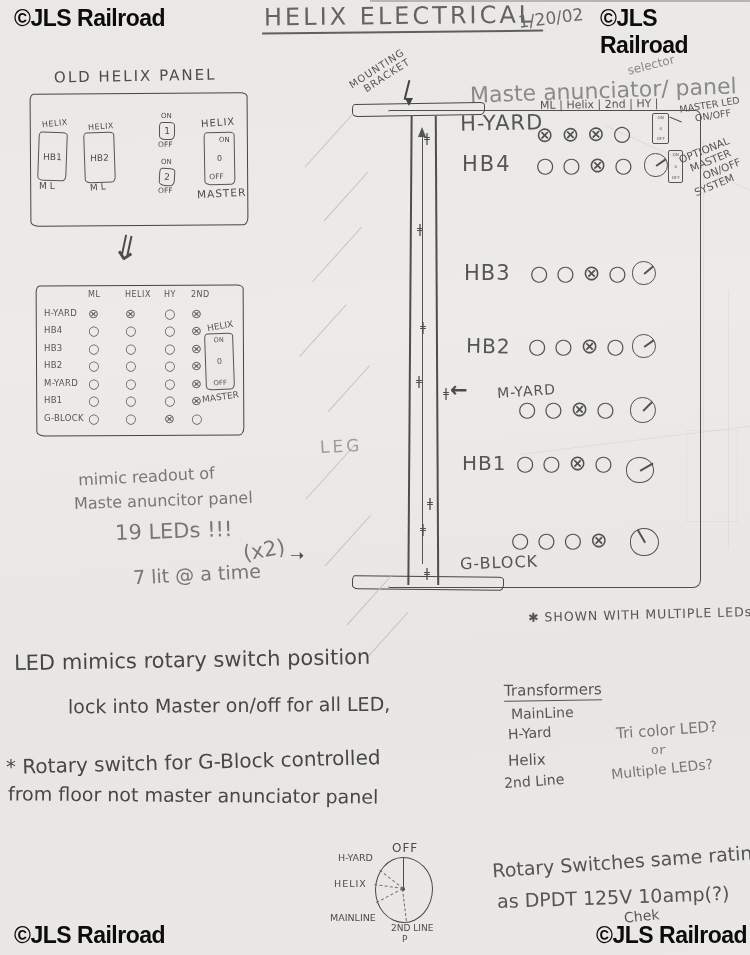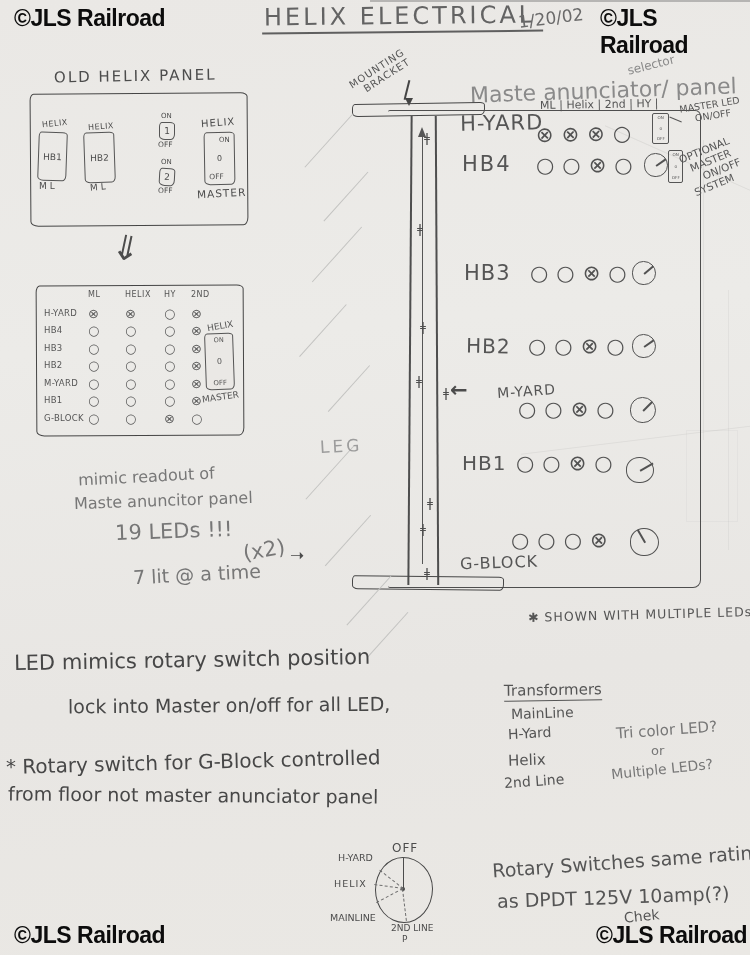--- a/index.html
+++ b/index.html
@@ -255,21 +255,21 @@
   <div class="abs hw pen" style="left:6px;top:750px;font-size:20px;transform:rotate(-1.5deg);">* Rotary switch for G-Block controlled</div>
   <div class="abs hw pen" style="left:8px;top:784px;font-size:19px;transform:rotate(0.5deg);">from floor not master anunciator panel</div>
 
   <div class="abs hw" style="left:504px;top:681px;font-size:15px;color:#555;border-bottom:1.3px solid #555;padding-bottom:1px;transform:rotate(-1deg);">Transformers</div>
   <div class="abs hw" style="left:511px;top:705px;font-size:14px;color:#555;transform:rotate(-2deg);">MainLine</div>
   <div class="abs hw" style="left:508px;top:725px;font-size:14px;color:#555;transform:rotate(-3deg);">H-Yard</div>
   <div class="abs hw" style="left:508px;top:751px;font-size:15px;color:#555;transform:rotate(-2deg);">Helix</div>
   <div class="abs hw" style="left:504px;top:773px;font-size:14px;color:#555;transform:rotate(-4deg);">2nd Line</div>
 
   <div class="abs hw pencil" style="left:616px;top:721px;font-size:15px;transform:rotate(-4deg);">Tri color LED?</div>
-  <div class="abs hw pencil" style="left:651px;top:743px;font-size:13px;">or</div>
+  <div class="abs hw pencil" style="left:651px;top:743px;font-size:13px;font-family:Liberation Mono, monospace;">or</div>
   <div class="abs hw pencil" style="left:611px;top:761px;font-size:14px;transform:rotate(-6deg);">Multiple LEDs?</div>
 
   <div class="abs" style="left:375px;top:857px;width:56px;height:64px;border:1.5px solid #474747;border-radius:48% 52% 50% 50% / 50% 48% 52% 50%;"></div>
   <div class="abs" style="left:401px;top:887px;width:4px;height:4px;background:#474747;border-radius:50%;"></div>
   <div class="rline solidl" style="left:403px;top:889px;width:31px;transform:rotate(-90deg);"></div>
   <div class="rline dash" style="left:403px;top:889px;width:30px;transform:rotate(-142deg);"></div>
   <div class="rline dash" style="left:403px;top:889px;width:29px;transform:rotate(-172deg);"></div>
   <div class="rline dash" style="left:403px;top:889px;width:30px;transform:rotate(152deg);"></div>
   <div class="rline dash" style="left:403px;top:889px;width:32px;transform:rotate(83deg);"></div>
   <div class="abs hw" style="left:392px;top:841px;font-size:12px;color:#4c4c4c;letter-spacing:1px;">OFF</div>

